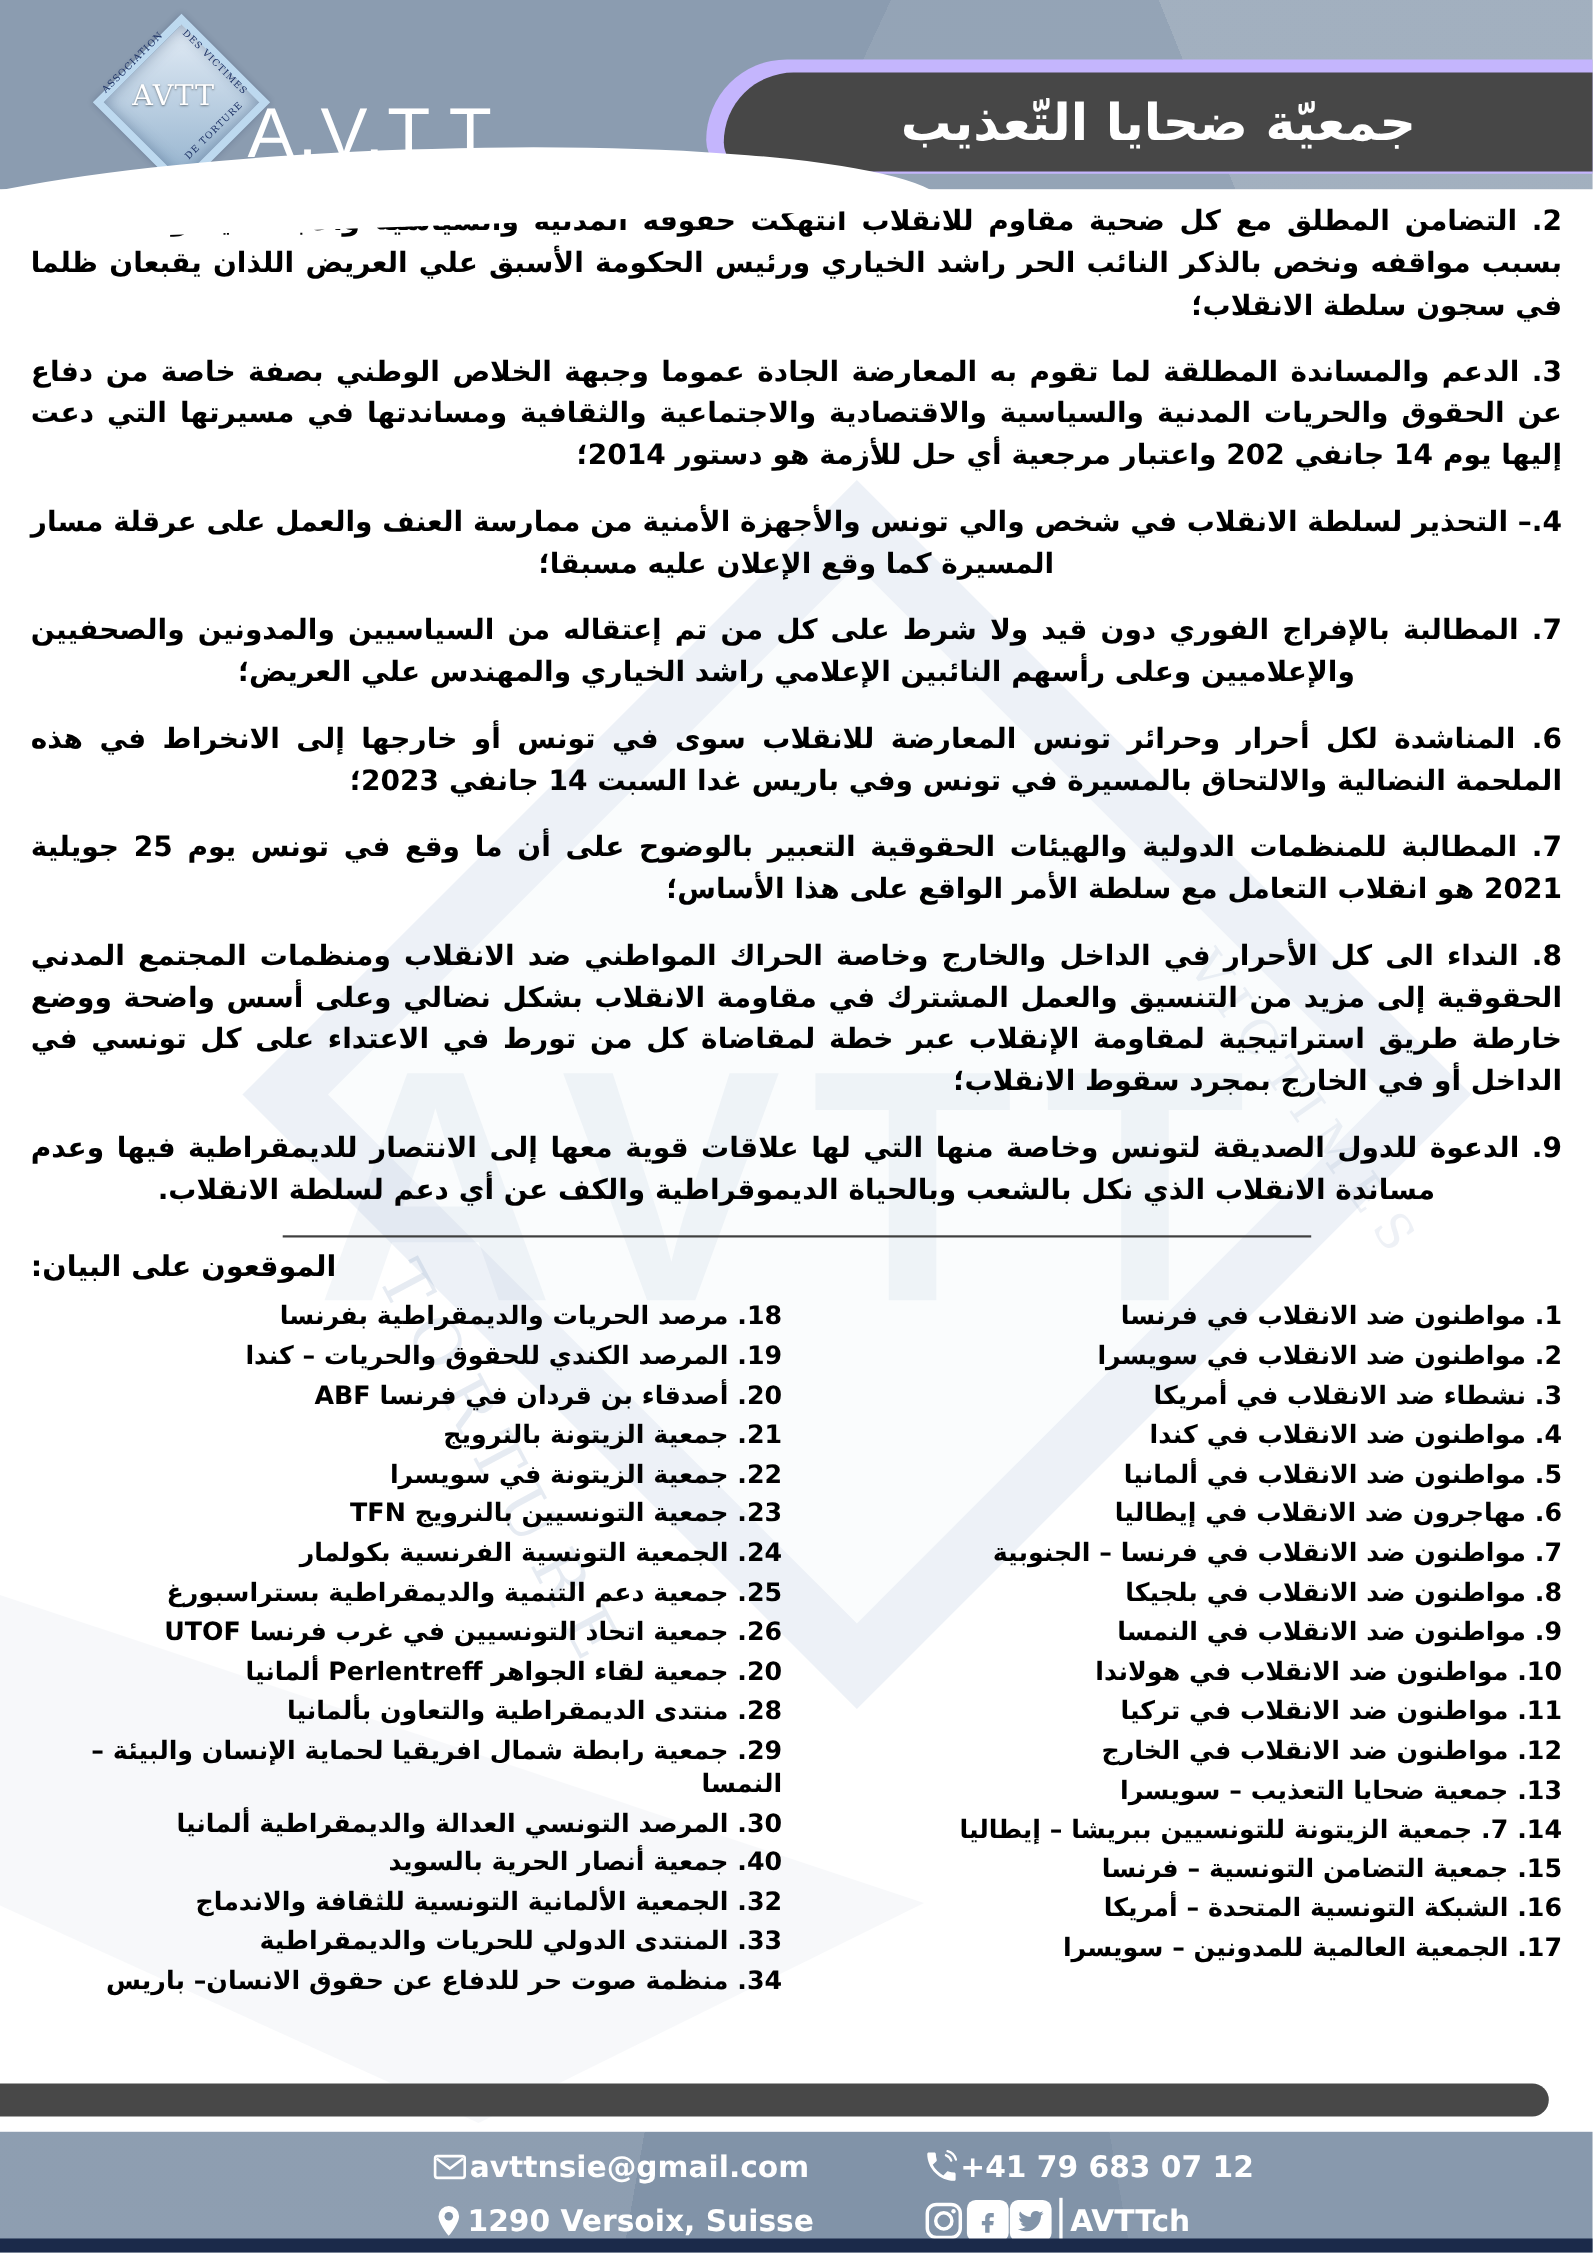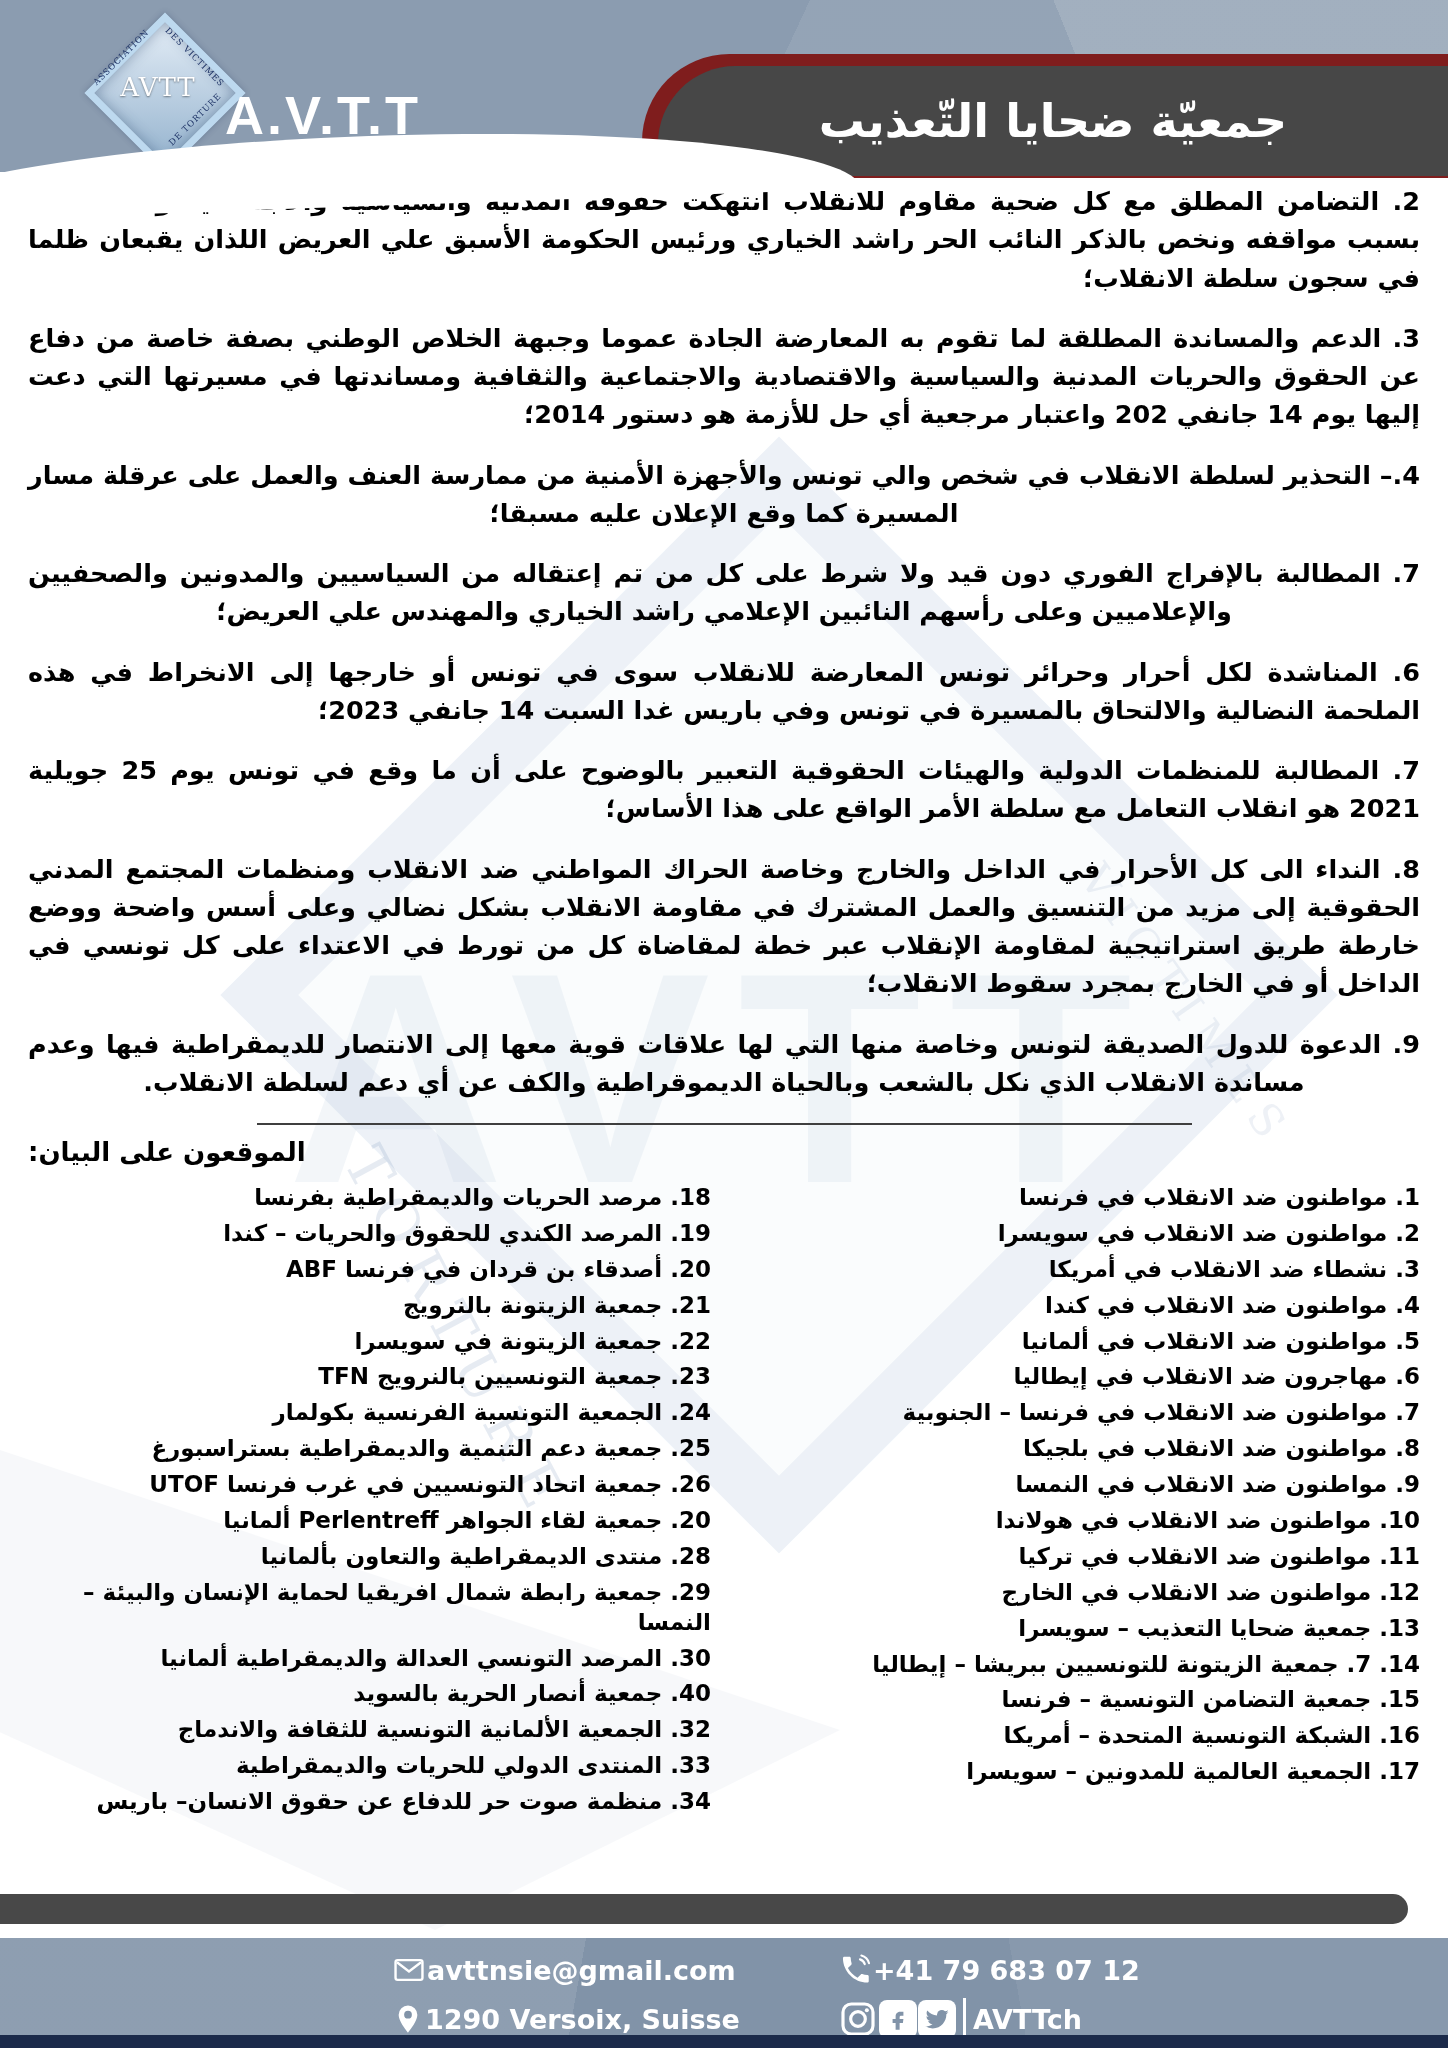--- a/index.html
+++ b/index.html
@@ -31,23 +31,23 @@
             background:linear-gradient(135deg,rgba(232,241,250,.95),rgba(150,182,210,.88));
             border:7px solid #bdd9ef;box-shadow:inset 0 0 14px rgba(30,60,100,.40),0 0 6px rgba(20,40,80,.25);}
   .logo-lbl{position:absolute;left:0;right:0;top:64px;text-align:center;color:#fff;
             font-family:"DejaVu Serif",serif;font-size:26px;letter-spacing:1px;
             text-shadow:0 1px 2px rgba(0,0,0,.45);}
   .ring{position:absolute;font-size:8.5px;color:#1e3366;letter-spacing:1px;width:110px;text-align:center;
         font-family:"DejaVu Serif",serif;}
   .ring-tl{top:44px;left:-12px;transform:rotate(-45deg);}
   .ring-tr{top:44px;right:-12px;transform:rotate(45deg);}
   .ring-br{bottom:44px;right:-12px;transform:rotate(-45deg);}
-  .brand{position:absolute;left:225px;top:84px;font-size:54px;font-weight:bold;color:#fff;
+  .brand{position:absolute;left:225px;top:84px;font-size:64px;font-weight:normal;color:#fff;
          letter-spacing:3px;font-family:"Liberation Sans",sans-serif;text-align:right;}
-  .title-wrap{position:absolute;top:54px;right:0;width:806px;height:124px;background:#7f1d1d;
+  .title-wrap{position:absolute;top:54px;right:0;width:806px;height:104px;background:#c4b5fd;
               border-radius:110px 0 0 46px;}
   .title-band{position:absolute;top:12px;left:16px;right:0;bottom:2px;background:#474747;
               border-radius:95px 0 0 40px;display:flex;align-items:center;justify-content:center;}
   .title-band span{color:#fff;font-size:46px;font-weight:bold;direction:rtl;}
 
   
   .main{position:absolute;top:182px;left:28px;right:28px;z-index:2;direction:rtl;color:#000;}
   .para{margin:0 0 22px 0;font-size:25.5px;font-weight:700;line-height:1.5;text-align:justify;}
   .para.last-right{text-align-last:right;}
   .para.last-center{text-align-last:center;}

